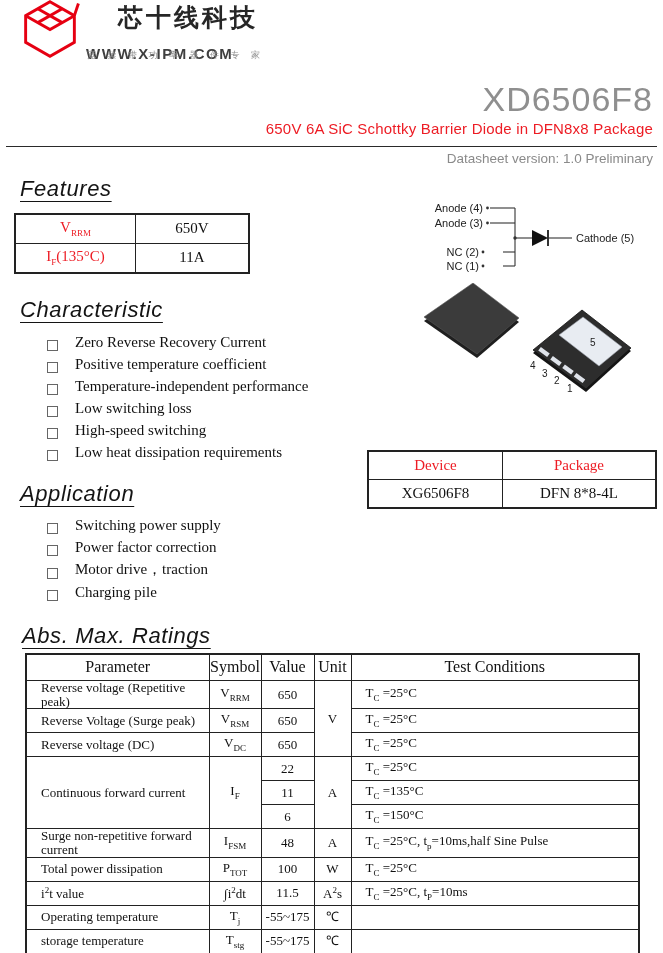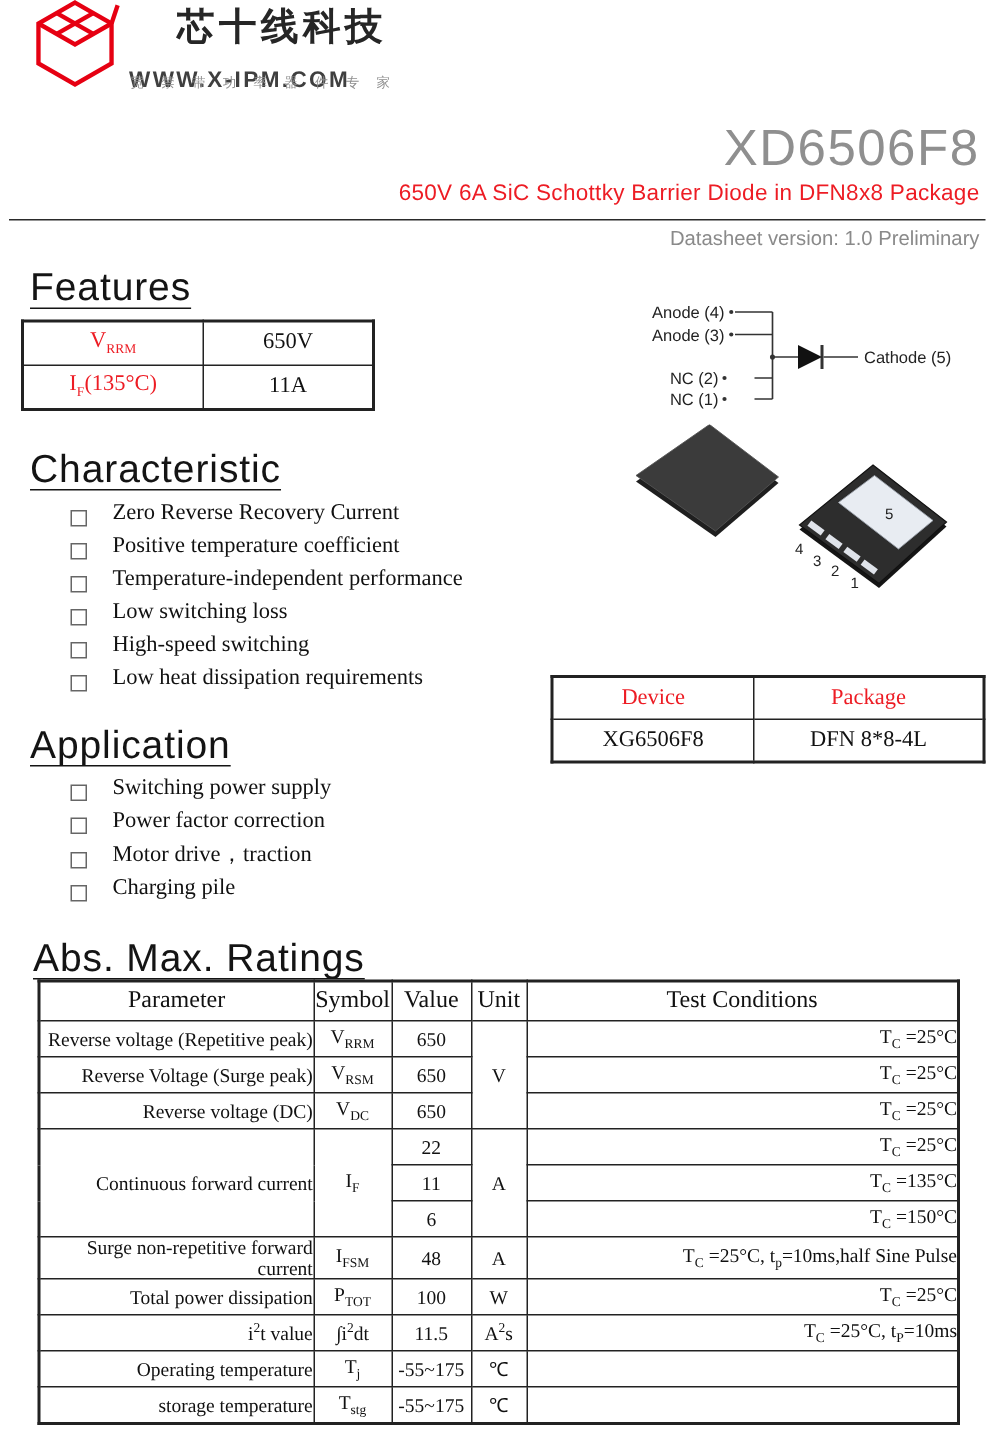--- a/index.html
+++ b/index.html
@@ -12,38 +12,38 @@
   .logo-web{left:86px;top:30px;font-size:15px;font-weight:bold;color:#3f3f3f;letter-spacing:1.6px;margin-top:15px;}
   .logo-tag{left:87px;top:49px;font-size:9px;color:#8f8f8f;letter-spacing:4.5px;}
 
   
   .part-number{right:10px;top:80px;font-size:34px;color:#8f8f8f;letter-spacing:1px;}
   .subtitle{right:10px;top:120px;font-size:15px;color:#ED1C24;letter-spacing:0.2px;}
   .rule{left:6px;top:146px;width:651px;border-top:1.6px solid #2a2a2a;}
   .ds-version{right:10px;top:151px;font-size:13.5px;color:#8a8a8a;}
 
   
-  .sec-head{font-size:26px;color:#141414;letter-spacing:0.6px;
-            text-decoration:underline;text-underline-offset:5px;text-decoration-thickness:1.4px;}
+  .sec-head{font-size:22px;color:#141414;letter-spacing:0.6px;
+            text-decoration:underline;text-underline-offset:5px;text-decoration-thickness:1.4px;font-style:italic;}
 
   
   table{border-collapse:collapse;font-family:"Liberation Serif",serif;color:#111;}
   td,th{border:1px solid #222;text-align:center;vertical-align:middle;line-height:1.05;
         padding:0;font-weight:normal;}
   .features-table{left:14px;top:213px;width:236px;border:2px solid #222;}
   .features-table td{height:28px;font-size:15px;}
   .features-table .sym{color:#ED1C24;}
   .device-table{left:367px;top:450px;width:290px;border:2px solid #222;}
   .device-table td{height:27px;font-size:15px;}
   .device-table .red{color:#ED1C24;}
 
   .ratings-table{left:25px;top:653px;width:613px;border:2px solid #222;table-layout:fixed;}
   .ratings-table td{height:23px;font-size:13px;}
   .ratings-table tr.hd td{height:25px;font-size:16px;}
-  .ratings-table td.l{text-align:right;padding-left:0;}
+  .ratings-table td.l{text-align:left;padding-left:14px;}
   sub{font-size:9px;}
   sup{font-size:9px;}
 
   
   .blist{font-family:"Liberation Serif",serif;font-size:15px;color:#111;}
   .blist .item{display:flex;align-items:flex-end;padding-left:25px;}
   .box{display:inline-block;width:9px;height:9px;border:1.2px solid #666;
        margin-right:17px;flex:0 0 auto;}
   .char-list .item{height:22px;}
   .app-list .item{height:22.5px;}

